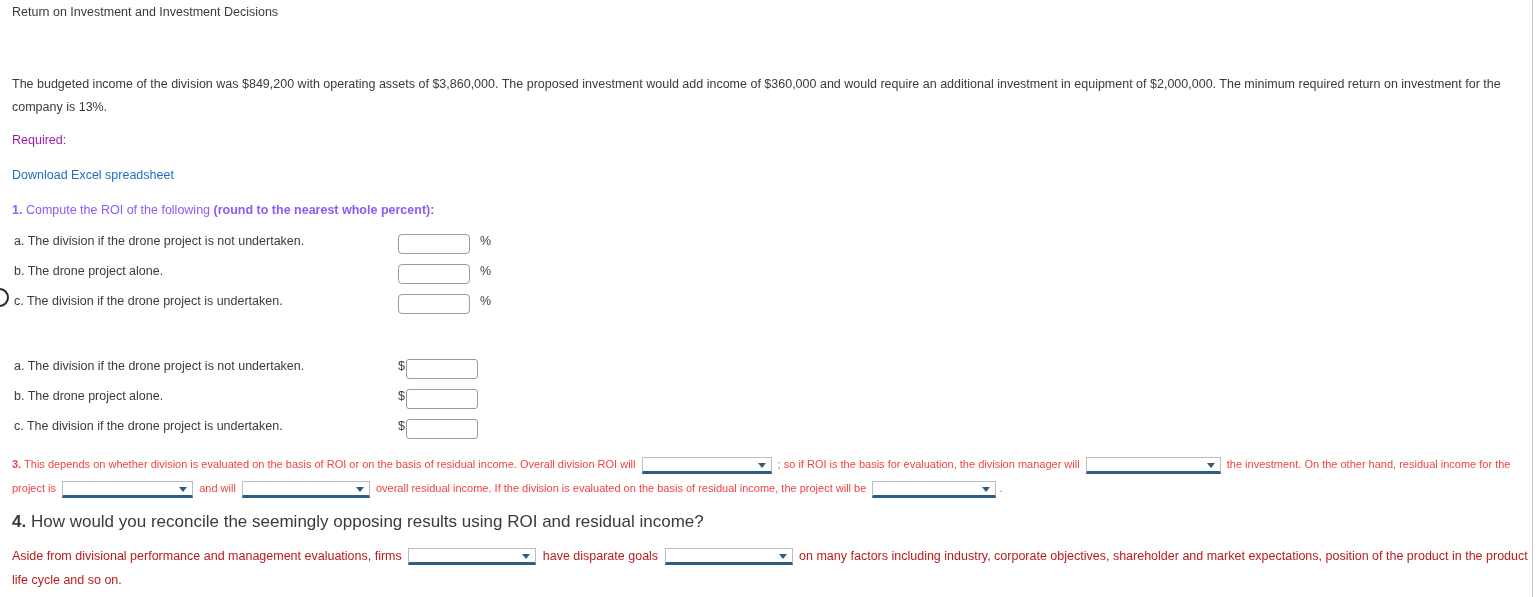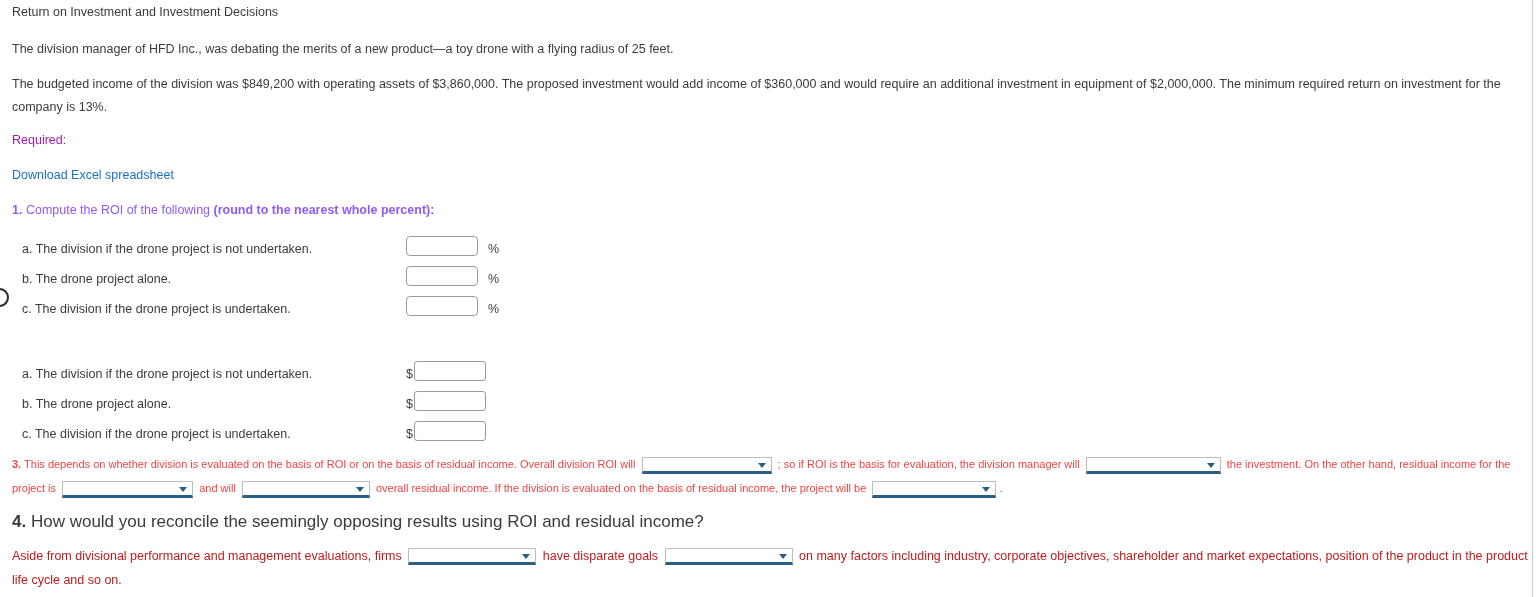--- a/index.html
+++ b/index.html
@@ -80,24 +80,24 @@
     font-size: 12.5px;
     color: #8b5cf6;
   }
   .q-head .num { font-weight: bold; }
   .q-head .bold { font-weight: bold; }
   .q1 { top: 203px; }
   .q2 { top: 328px; }
 
   .row {
     position: absolute;
-    left: 22px;
+    left: 14px;
     height: 22px;
     display: flex;
-    align-items: flex-end;
+    align-items: flex-start;
     font-size: 12.5px;
     color: #3b3b3b;
   }
   .row .label { width: 384px; display: block; }
 
   input.txt {
     width: 72px;
     height: 20px;
     border: 1px solid #9a9a9a;
     border-radius: 4px;
@@ -174,21 +174,20 @@
 </head>
 <body>
 
 <div class="page">
 
   <div class="right-rule"></div>
   <div class="edge-circle"></div>
 
   <div class="title">Return on Investment and Investment Decisions</div>
 
-  <div class="para p-intro">The division manager of HFD Inc., was debating the merits of a new product—a toy drone with a flying radius of 25 feet.</div>
   <div class="para p-budget">The budgeted income of the division was $849,200 with operating assets of $3,860,000. The proposed investment would add income of $360,000 and would require an additional investment in equipment of $2,000,000. The minimum required return on investment for the company is 13%.</div>
 
   <div class="req">Required:</div>
 
   <a class="dl-link" href="#">Download Excel spreadsheet</a>
 
   <div class="q-head q1">
     <span class="num">1.</span>
     <span>Compute the ROI of the following </span><span class="bold">(round to the nearest whole percent):</span>
   </div>

